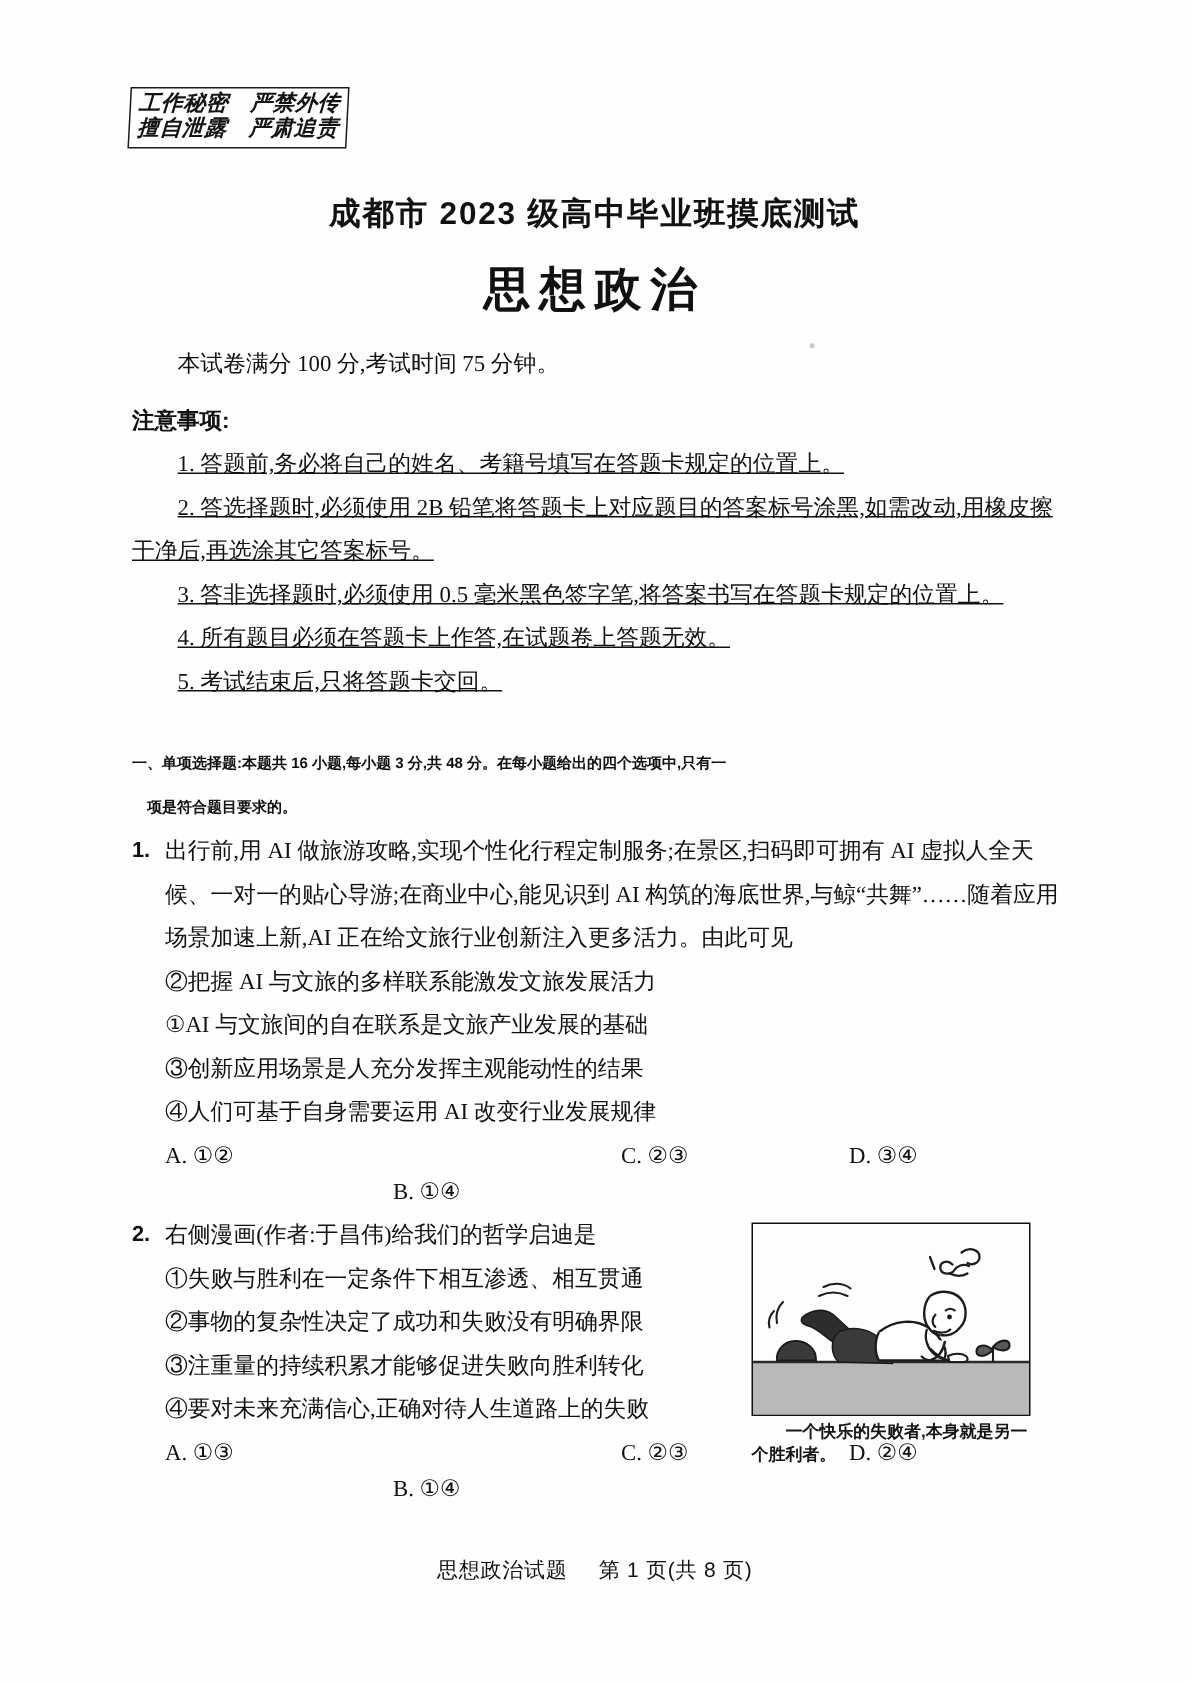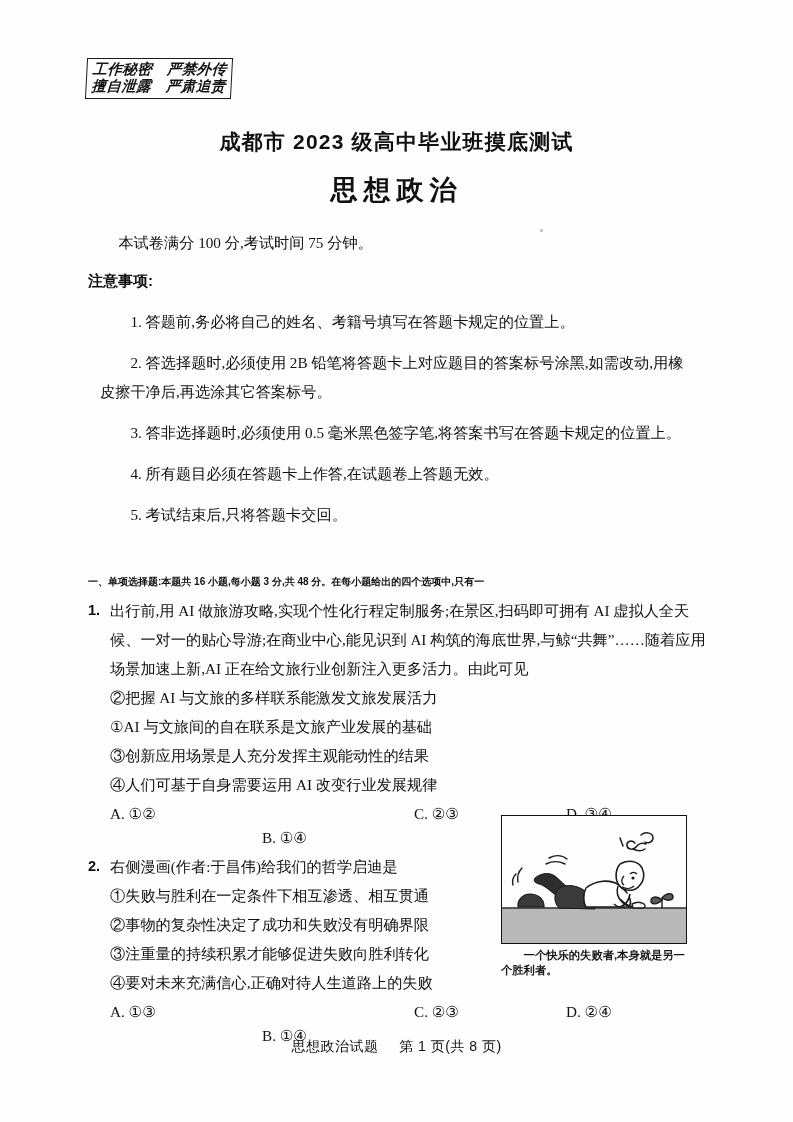--- a/index.html
+++ b/index.html
@@ -48,21 +48,21 @@
     font-size: 21px;
     font-weight: 700;
     letter-spacing: 1.2px;
     font-family: "Liberation Sans", "DejaVu Sans", sans-serif;
   }
   .subject-title {
     position: absolute;
     left: 0; right: 0;
     top: 172px;
     text-align: center;
-    font-size: 27px;
+    font-size: 31px;
     font-weight: 700;
     letter-spacing: 6px;
     font-family: "Liberation Sans", "DejaVu Sans", sans-serif;
   }
 
   
   .content {
     position: absolute;
     left: 88px;
     top: 228px;
@@ -75,21 +75,22 @@
   .gap-sm { height: 9px; }
   .gap-lg { height: 26px; }
 
   .notice-head {
     font-weight: 700;
     font-family: "Liberation Sans", "DejaVu Sans", sans-serif;
     font-size: 15px;
   }
   .notice-item {
     text-indent: 2em;
-    margin: 12px;
+    margin: 0;
+    text-decoration: underline;
   }
 
   .section-head {
     font-weight: 700;
     font-family: "Liberation Sans", "DejaVu Sans", sans-serif;
     font-size: 10px;
     line-height: 29px;
   }
   .section-head .cont { display: block; text-indent: 1em; }
 
@@ -201,20 +202,21 @@
     <p class="notice-item">1. 答题前,务必将自己的姓名、考籍号填写在答题卡规定的位置上。</p>
     <p class="notice-item">2. 答选择题时,必须使用 2B 铅笔将答题卡上对应题目的答案标号涂黑,如需改动,用橡皮擦干净后,再选涂其它答案标号。</p>
     <p class="notice-item">3. 答非选择题时,必须使用 0.5 毫米黑色签字笔,将答案书写在答题卡规定的位置上。</p>
     <p class="notice-item">4. 所有题目必须在答题卡上作答,在试题卷上答题无效。</p>
     <p class="notice-item">5. 考试结束后,只将答题卡交回。</p>
 
     <div class="gap-lg"></div>
 
     <div class="section-head">
       <span>一、单项选择题:本题共 16 小题,每小题 3 分,共 48 分。在每小题给出的四个选项中,只有一</span>
+      <span class="cont">项是符合题目要求的。</span>
     </div>
 
     <div class="question">
       <span class="q-num">1.</span>
       <p class="q-stem">出行前,用 AI 做旅游攻略,实现个性化行程定制服务;在景区,扫码即可拥有 AI 虚拟人全天候、一对一的贴心导游;在商业中心,能见识到 AI 构筑的海底世界,与鲸“共舞”……随着应用场景加速上新,AI 正在给文旅行业创新注入更多活力。由此可见</p>
       <p class="opt-line">②把握 AI 与文旅的多样联系能激发文旅发展活力</p>
       <p class="opt-line">①AI 与文旅间的自在联系是文旅产业发展的基础</p>
       <p class="opt-line">③创新应用场景是人充分发挥主观能动性的结果</p>
       <p class="opt-line">④人们可基于自身需要运用 AI 改变行业发展规律</p>
     </div>

